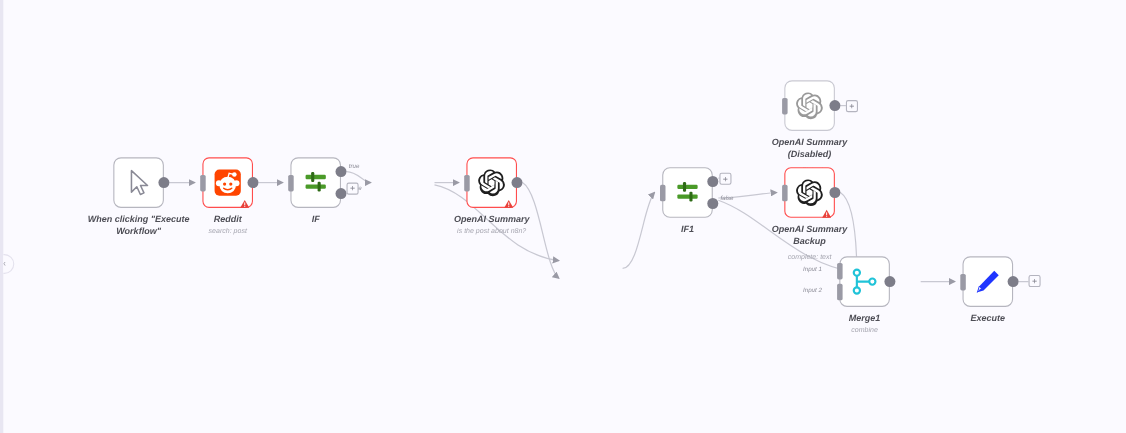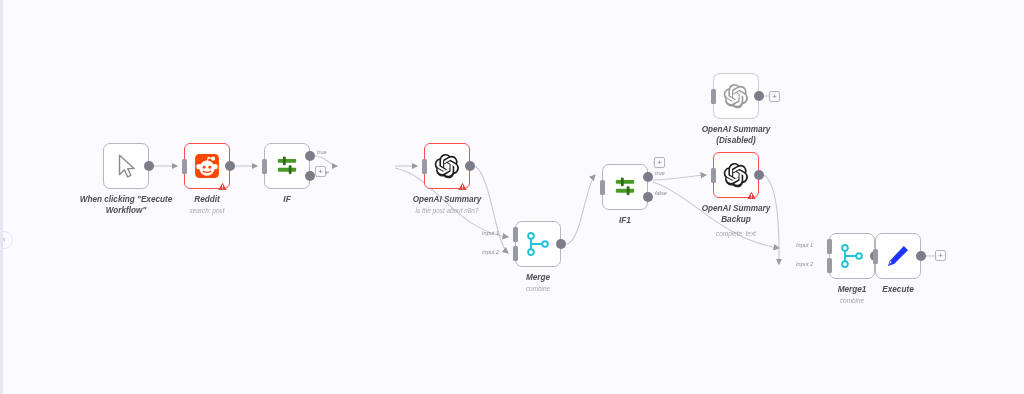--- a/index.html
+++ b/index.html
@@ -265,118 +265,98 @@
           <rect x="10.8" y="16.4" width="2.4" height="2.4" fill="#ffffff"></rect>
           </svg>
       </span>
     </div>
     <div class="port-in"></div>
     <div class="port-out"></div>
     <div class="node-label">OpenAI Summary</div>
     <div class="node-sub" style="top:64px;">is the post about n8n?</div>
   </div>
 
-  <div class="node" style="left:512px;top:221px;">
+
+  <div class="node" style="left:599px;top:152px;">
+    <div class="node-box">
+      <span class="icon">
+        <svg viewBox="0 0 24 24">
+          <rect x="3.5" y="5.5" width="17" height="3.6" rx="1" fill="#4a9a28"></rect>
+          <rect x="8.2" y="3.2" width="2.6" height="8.2" rx="1" fill="#2e6b16"></rect>
+          <rect x="3.5" y="13.6" width="17" height="3.6" rx="1" fill="#4a9a28"></rect>
+          <rect x="13.6" y="11.3" width="2.6" height="8.2" rx="1" fill="#2e6b16"></rect>
+        </svg>
+      </span>
+    </div>
+    <div class="port-in"></div>
+    <div class="port-out o2a">
+      <span class="port-tag out">true</span>
+    </div>
+    <div class="port-out o2b">
+      <span class="port-tag out">false</span>
+    </div>
+    <div class="node-label">IF1</div>
+  </div>
+  <div class="plus-btn" style="left:651px;top:157px;">+</div>
+
+  <div class="node disabled" style="left:710px;top:73px;">
+    <div class="node-box">
+      <span class="icon">
+        <svg viewBox="0 0 24 24">
+          <path d="M21.5 10.1a5.6 5.6 0 0 0-.5-4.6 5.7 5.7 0 0 0-6.1-2.7A5.6 5.6 0 0 0 10.7 1 5.7 5.7 0 0 0 5.3 4.9a5.6 5.6 0 0 0-3.8 2.7 5.7 5.7 0 0 0 .7 6.6 5.6 5.6 0 0 0 .5 4.6 5.7 5.7 0 0 0 6.1 2.7 5.6 5.6 0 0 0 4.2 1.9 5.7 5.7 0 0 0 5.4-3.9 5.6 5.6 0 0 0 3.8-2.7 5.7 5.7 0 0 0-.7-6.7zM13 21.1a4.2 4.2 0 0 1-2.7-1l.1-.1 4.5-2.6a.7.7 0 0 0 .4-.6v-6.4l1.9 1.1v5.3a4.2 4.2 0 0 1-4.2 4.3zM3.9 17.2a4.2 4.2 0 0 1-.5-2.8l.1.1 4.5 2.6a.7.7 0 0 0 .7 0l5.5-3.2v2.2l-4.6 2.7a4.2 4.2 0 0 1-5.7-1.6zM2.7 8.3A4.2 4.2 0 0 1 5 6.4v5.4a.7.7 0 0 0 .4.6l5.5 3.2-1.9 1.1-4.6-2.6a4.2 4.2 0 0 1-1.6-5.8zm15.6 3.6L12.8 8.7l1.9-1.1 4.6 2.6a4.2 4.2 0 0 1-.6 7.6v-5.3a.7.7 0 0 0-.4-.6zm1.9-2.8l-.1-.1-4.5-2.6a.7.7 0 0 0-.7 0L9.4 9.6V7.4L14 4.7a4.2 4.2 0 0 1 6.2 4.4zM8.4 12.9l-1.9-1.1V6.5a4.2 4.2 0 0 1 6.9-3.2l-.1.1-4.5 2.6a.7.7 0 0 0-.4.6zm1-2.2L11.9 9.2l2.5 1.5v2.9L11.9 15l-2.5-1.4z" fill="#1f1f1f"></path>
+        </svg>
+      </span>
+    </div>
+    <div class="port-in"></div>
+    <div class="port-out"></div>
+    <div class="node-label">OpenAI Summary
+(Disabled)</div>
+    <div class="node-sub" style="top:78px;">edit: text</div>
+  </div>
+  <div class="plus-btn" style="left:766px;top:91px;">+</div>
+
+  <div class="node err" style="left:710px;top:152px;">
+    <div class="node-box">
+      <span class="icon">
+        <svg viewBox="0 0 24 24">
+          <path d="M21.5 10.1a5.6 5.6 0 0 0-.5-4.6 5.7 5.7 0 0 0-6.1-2.7A5.6 5.6 0 0 0 10.7 1 5.7 5.7 0 0 0 5.3 4.9a5.6 5.6 0 0 0-3.8 2.7 5.7 5.7 0 0 0 .7 6.6 5.6 5.6 0 0 0 .5 4.6 5.7 5.7 0 0 0 6.1 2.7 5.6 5.6 0 0 0 4.2 1.9 5.7 5.7 0 0 0 5.4-3.9 5.6 5.6 0 0 0 3.8-2.7 5.7 5.7 0 0 0-.7-6.7zM13 21.1a4.2 4.2 0 0 1-2.7-1l.1-.1 4.5-2.6a.7.7 0 0 0 .4-.6v-6.4l1.9 1.1v5.3a4.2 4.2 0 0 1-4.2 4.3zM3.9 17.2a4.2 4.2 0 0 1-.5-2.8l.1.1 4.5 2.6a.7.7 0 0 0 .7 0l5.5-3.2v2.2l-4.6 2.7a4.2 4.2 0 0 1-5.7-1.6zM2.7 8.3A4.2 4.2 0 0 1 5 6.4v5.4a.7.7 0 0 0 .4.6l5.5 3.2-1.9 1.1-4.6-2.6a4.2 4.2 0 0 1-1.6-5.8zm15.6 3.6L12.8 8.7l1.9-1.1 4.6 2.6a4.2 4.2 0 0 1-.6 7.6v-5.3a.7.7 0 0 0-.4-.6zm1.9-2.8l-.1-.1-4.5-2.6a.7.7 0 0 0-.7 0L9.4 9.6V7.4L14 4.7a4.2 4.2 0 0 1 6.2 4.4zM8.4 12.9l-1.9-1.1V6.5a4.2 4.2 0 0 1 6.9-3.2l-.1.1-4.5 2.6a.7.7 0 0 0-.4.6zm1-2.2L11.9 9.2l2.5 1.5v2.9L11.9 15l-2.5-1.4z" fill="#1f1f1f"></path>
+        </svg>
+      </span>
+      <span class="warn">
+        <svg viewBox="0 0 24 24">
+            <path d="M12 2 L23 21 L1 21 Z" fill="#e8413a"></path>
+          <rect x="10.8" y="8" width="2.4" height="7" fill="#ffffff"></rect>
+          <rect x="10.8" y="16.4" width="2.4" height="2.4" fill="#ffffff"></rect>
+          </svg>
+      </span>
+    </div>
+    <div class="port-in"></div>
+    <div class="port-out"></div>
+    <div class="node-label">OpenAI Summary
+Backup</div>
+    <div class="node-sub" style="top:78px;">complete: text</div>
+  </div>
+
+  <div class="node" style="left:760px;top:233px;">
     <div class="node-box">
       <span class="icon">
         <svg viewBox="0 0 24 24">
           <circle cx="5.5" cy="4.5" r="2.6" fill="none" stroke="#20c3d8" stroke-width="1.8"></circle>
           <circle cx="5.5" cy="19.5" r="2.6" fill="none" stroke="#20c3d8" stroke-width="1.8"></circle>
           <circle cx="18.5" cy="12" r="2.6" fill="none" stroke="#20c3d8" stroke-width="1.8"></circle>
           <path d="M5.5 7.1 L5.5 16.9" stroke="#20c3d8" stroke-width="1.8" fill="none"></path>
           <path d="M5.5 12 L15.9 12" stroke="#20c3d8" stroke-width="1.8" fill="none"></path>
         </svg>
       </span>
     </div>
     <div class="port-in d2"></div>
     <div class="port-in d2b"></div>
     <div class="in-label" style="left:-33px;top:9px;">Input 1</div>
     <div class="in-label" style="left:-33px;top:28px;">Input 2</div>
     <div class="port-out"></div>
-    <div class="node-label">Merge</div>
-    <div class="node-sub" style="top:64px;">combine</div>
-  </div>
-
-  <div class="node" style="left:599px;top:164px;">
-    <div class="node-box">
-      <span class="icon">
-        <svg viewBox="0 0 24 24">
-          <rect x="3.5" y="5.5" width="17" height="3.6" rx="1" fill="#4a9a28"></rect>
-          <rect x="8.2" y="3.2" width="2.6" height="8.2" rx="1" fill="#2e6b16"></rect>
-          <rect x="3.5" y="13.6" width="17" height="3.6" rx="1" fill="#4a9a28"></rect>
-          <rect x="13.6" y="11.3" width="2.6" height="8.2" rx="1" fill="#2e6b16"></rect>
-        </svg>
-      </span>
-    </div>
-    <div class="port-in"></div>
-    <div class="port-out o2a">
-      <span class="port-tag out">true</span>
-    </div>
-    <div class="port-out o2b">
-      <span class="port-tag out">false</span>
-    </div>
-    <div class="node-label">IF1</div>
-  </div>
-  <div class="plus-btn" style="left:651px;top:157px;">+</div>
-
-  <div class="node disabled" style="left:710px;top:73px;">
-    <div class="node-box">
-      <span class="icon">
-        <svg viewBox="0 0 24 24">
-          <path d="M21.5 10.1a5.6 5.6 0 0 0-.5-4.6 5.7 5.7 0 0 0-6.1-2.7A5.6 5.6 0 0 0 10.7 1 5.7 5.7 0 0 0 5.3 4.9a5.6 5.6 0 0 0-3.8 2.7 5.7 5.7 0 0 0 .7 6.6 5.6 5.6 0 0 0 .5 4.6 5.7 5.7 0 0 0 6.1 2.7 5.6 5.6 0 0 0 4.2 1.9 5.7 5.7 0 0 0 5.4-3.9 5.6 5.6 0 0 0 3.8-2.7 5.7 5.7 0 0 0-.7-6.7zM13 21.1a4.2 4.2 0 0 1-2.7-1l.1-.1 4.5-2.6a.7.7 0 0 0 .4-.6v-6.4l1.9 1.1v5.3a4.2 4.2 0 0 1-4.2 4.3zM3.9 17.2a4.2 4.2 0 0 1-.5-2.8l.1.1 4.5 2.6a.7.7 0 0 0 .7 0l5.5-3.2v2.2l-4.6 2.7a4.2 4.2 0 0 1-5.7-1.6zM2.7 8.3A4.2 4.2 0 0 1 5 6.4v5.4a.7.7 0 0 0 .4.6l5.5 3.2-1.9 1.1-4.6-2.6a4.2 4.2 0 0 1-1.6-5.8zm15.6 3.6L12.8 8.7l1.9-1.1 4.6 2.6a4.2 4.2 0 0 1-.6 7.6v-5.3a.7.7 0 0 0-.4-.6zm1.9-2.8l-.1-.1-4.5-2.6a.7.7 0 0 0-.7 0L9.4 9.6V7.4L14 4.7a4.2 4.2 0 0 1 6.2 4.4zM8.4 12.9l-1.9-1.1V6.5a4.2 4.2 0 0 1 6.9-3.2l-.1.1-4.5 2.6a.7.7 0 0 0-.4.6zm1-2.2L11.9 9.2l2.5 1.5v2.9L11.9 15l-2.5-1.4z" fill="#1f1f1f"></path>
-        </svg>
-      </span>
-    </div>
-    <div class="port-in"></div>
-    <div class="port-out"></div>
-    <div class="node-label">OpenAI Summary
-(Disabled)</div>
-    <div class="node-sub" style="top:78px;">edit: text</div>
-  </div>
-  <div class="plus-btn" style="left:766px;top:91px;">+</div>
-
-  <div class="node err" style="left:710px;top:152px;">
-    <div class="node-box">
-      <span class="icon">
-        <svg viewBox="0 0 24 24">
-          <path d="M21.5 10.1a5.6 5.6 0 0 0-.5-4.6 5.7 5.7 0 0 0-6.1-2.7A5.6 5.6 0 0 0 10.7 1 5.7 5.7 0 0 0 5.3 4.9a5.6 5.6 0 0 0-3.8 2.7 5.7 5.7 0 0 0 .7 6.6 5.6 5.6 0 0 0 .5 4.6 5.7 5.7 0 0 0 6.1 2.7 5.6 5.6 0 0 0 4.2 1.9 5.7 5.7 0 0 0 5.4-3.9 5.6 5.6 0 0 0 3.8-2.7 5.7 5.7 0 0 0-.7-6.7zM13 21.1a4.2 4.2 0 0 1-2.7-1l.1-.1 4.5-2.6a.7.7 0 0 0 .4-.6v-6.4l1.9 1.1v5.3a4.2 4.2 0 0 1-4.2 4.3zM3.9 17.2a4.2 4.2 0 0 1-.5-2.8l.1.1 4.5 2.6a.7.7 0 0 0 .7 0l5.5-3.2v2.2l-4.6 2.7a4.2 4.2 0 0 1-5.7-1.6zM2.7 8.3A4.2 4.2 0 0 1 5 6.4v5.4a.7.7 0 0 0 .4.6l5.5 3.2-1.9 1.1-4.6-2.6a4.2 4.2 0 0 1-1.6-5.8zm15.6 3.6L12.8 8.7l1.9-1.1 4.6 2.6a4.2 4.2 0 0 1-.6 7.6v-5.3a.7.7 0 0 0-.4-.6zm1.9-2.8l-.1-.1-4.5-2.6a.7.7 0 0 0-.7 0L9.4 9.6V7.4L14 4.7a4.2 4.2 0 0 1 6.2 4.4zM8.4 12.9l-1.9-1.1V6.5a4.2 4.2 0 0 1 6.9-3.2l-.1.1-4.5 2.6a.7.7 0 0 0-.4.6zm1-2.2L11.9 9.2l2.5 1.5v2.9L11.9 15l-2.5-1.4z" fill="#1f1f1f"></path>
-        </svg>
-      </span>
-      <span class="warn">
-        <svg viewBox="0 0 24 24">
-            <path d="M12 2 L23 21 L1 21 Z" fill="#e8413a"></path>
-          <rect x="10.8" y="8" width="2.4" height="7" fill="#ffffff"></rect>
-          <rect x="10.8" y="16.4" width="2.4" height="2.4" fill="#ffffff"></rect>
-          </svg>
-      </span>
-    </div>
-    <div class="port-in"></div>
-    <div class="port-out"></div>
-    <div class="node-label">OpenAI Summary
-Backup</div>
-    <div class="node-sub" style="top:78px;">complete: text</div>
-  </div>
-
-  <div class="node" style="left:826px;top:233px;">
-    <div class="node-box">
-      <span class="icon">
-        <svg viewBox="0 0 24 24">
-          <circle cx="5.5" cy="4.5" r="2.6" fill="none" stroke="#20c3d8" stroke-width="1.8"></circle>
-          <circle cx="5.5" cy="19.5" r="2.6" fill="none" stroke="#20c3d8" stroke-width="1.8"></circle>
-          <circle cx="18.5" cy="12" r="2.6" fill="none" stroke="#20c3d8" stroke-width="1.8"></circle>
-          <path d="M5.5 7.1 L5.5 16.9" stroke="#20c3d8" stroke-width="1.8" fill="none"></path>
-          <path d="M5.5 12 L15.9 12" stroke="#20c3d8" stroke-width="1.8" fill="none"></path>
-        </svg>
-      </span>
-    </div>
-    <div class="port-in d2"></div>
-    <div class="port-in d2b"></div>
-    <div class="in-label" style="left:-33px;top:9px;">Input 1</div>
-    <div class="in-label" style="left:-33px;top:28px;">Input 2</div>
-    <div class="port-out"></div>
     <div class="node-label">Merge1</div>
     <div class="node-sub" style="top:64px;">combine</div>
   </div>
 
   <div class="node" style="left:872px;top:233px;">
     <div class="node-box">
       <span class="icon">
         <svg viewBox="0 0 24 24">
           <path d="M17.4 2.8 L21.2 6.6 L8.4 19.4 L3.3 21 L4.9 15.9 Z" fill="#1f35ff"></path>
           <path d="M3.3 21 L4.9 15.9 L6.6 17.6 Z" fill="#ffffff" stroke="#1f35ff" stroke-width="0.8"></path>

